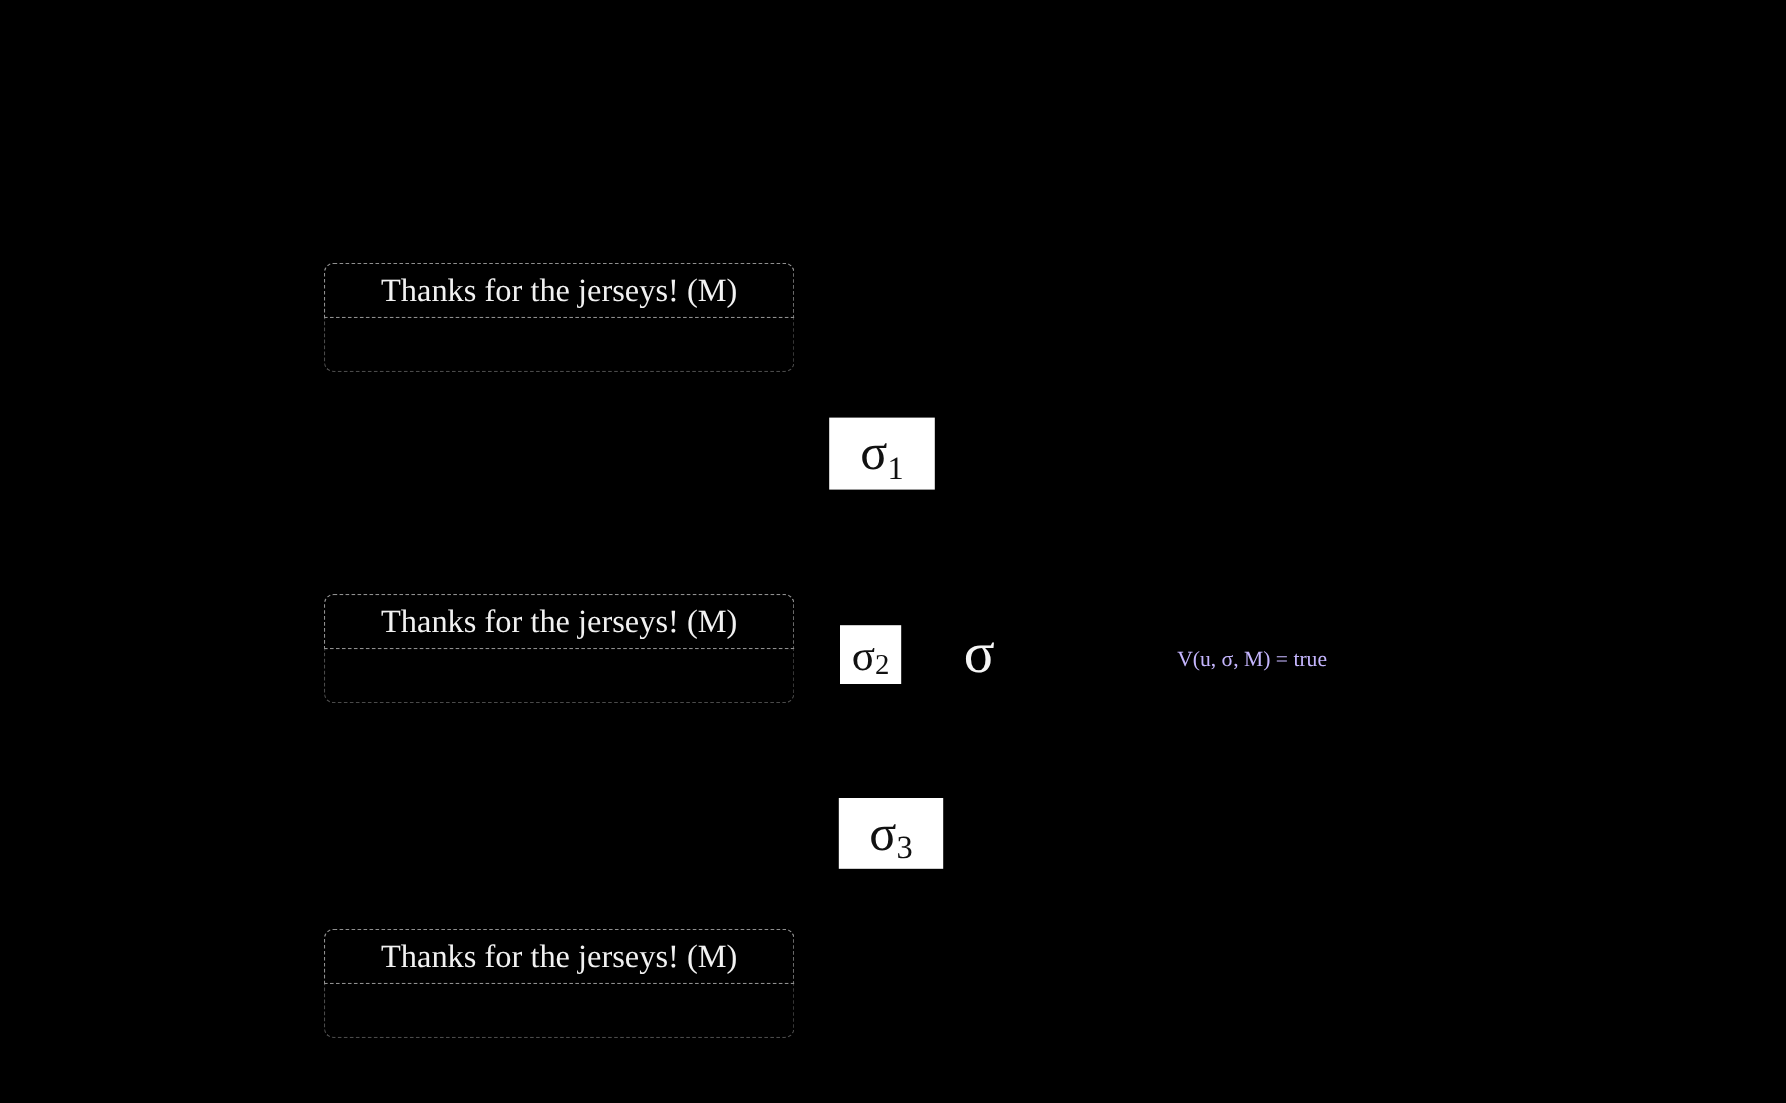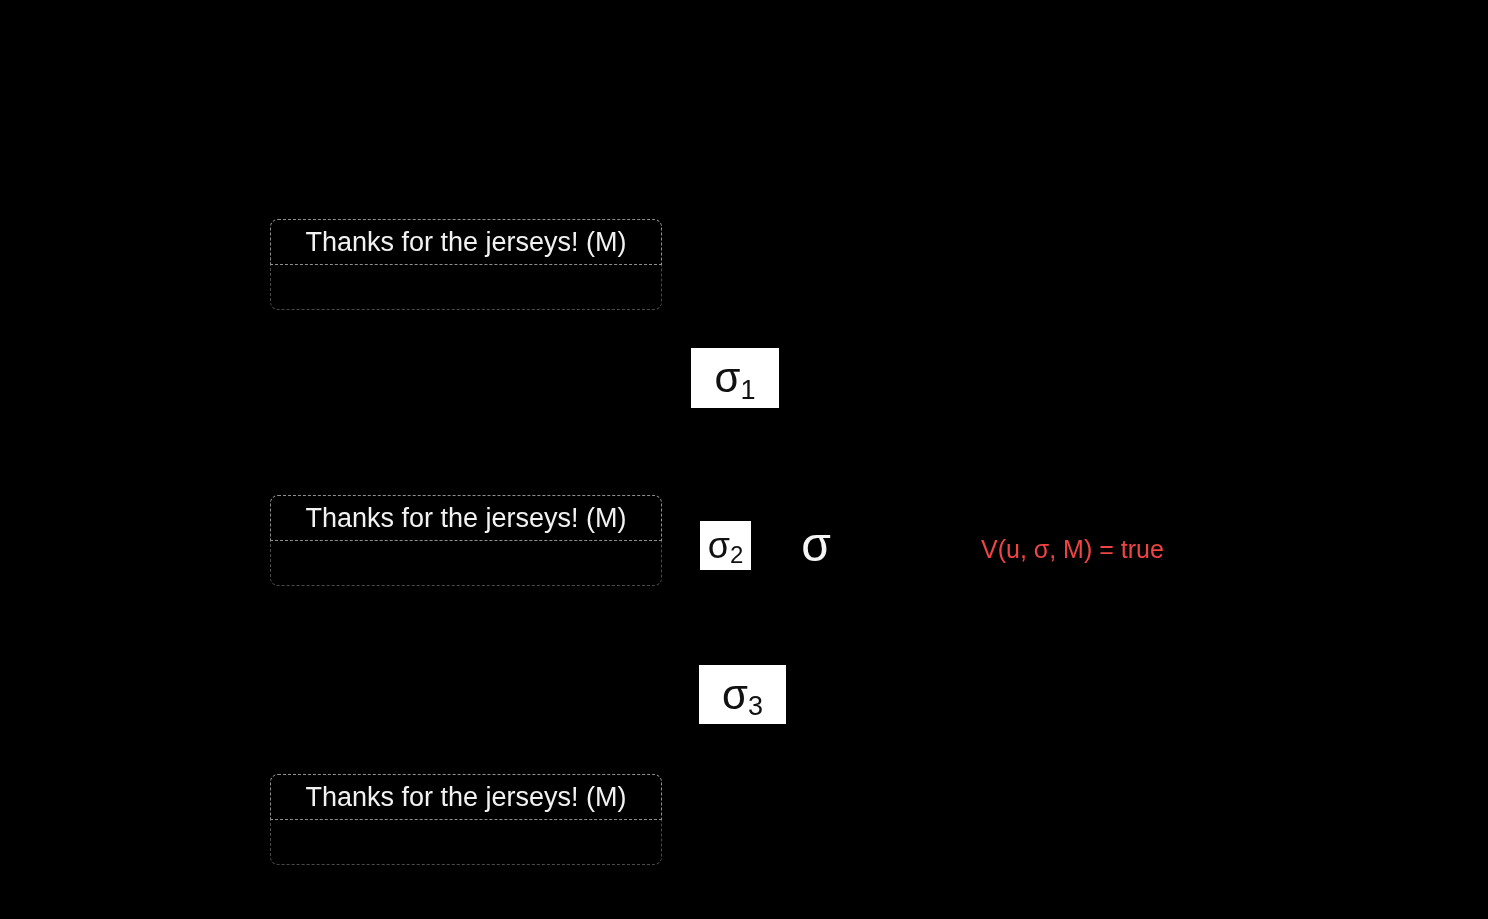--- a/index.html
+++ b/index.html
@@ -6,21 +6,21 @@
     margin: 0;
     padding: 0;
     background: #000000;
   }
   #slide {
     position: relative;
     width: 1488px;
     height: 919px;
     background: #000000;
     overflow: hidden;
-    font-family: Liberation Sans, sans-serif;
+    font-family: Liberation Serif, serif;
   }
   
   .msg-box {
     position: absolute;
     left: 270px;
     width: 392px;
     box-sizing: border-box;
   }
   .msg-title {
     box-sizing: border-box;
@@ -74,22 +74,22 @@
     display: flex;
     align-items: center;
     justify-content: center;
   }
   .verify-eq {
     position: absolute;
     left: 981px;
     top: 531px;
     height: 36px;
     line-height: 36px;
-    color: #ef4444;
-    font-size: 25px;
+    color: #c4b5fd;
+    font-size: 18px;
     white-space: nowrap;
   }
 </style>
 </head>
 <body>
 
 <div id="slide">
 
   <div class="msg-box" style="top:219px;">
     <div class="msg-title">Thanks for the jerseys! (M)</div>

